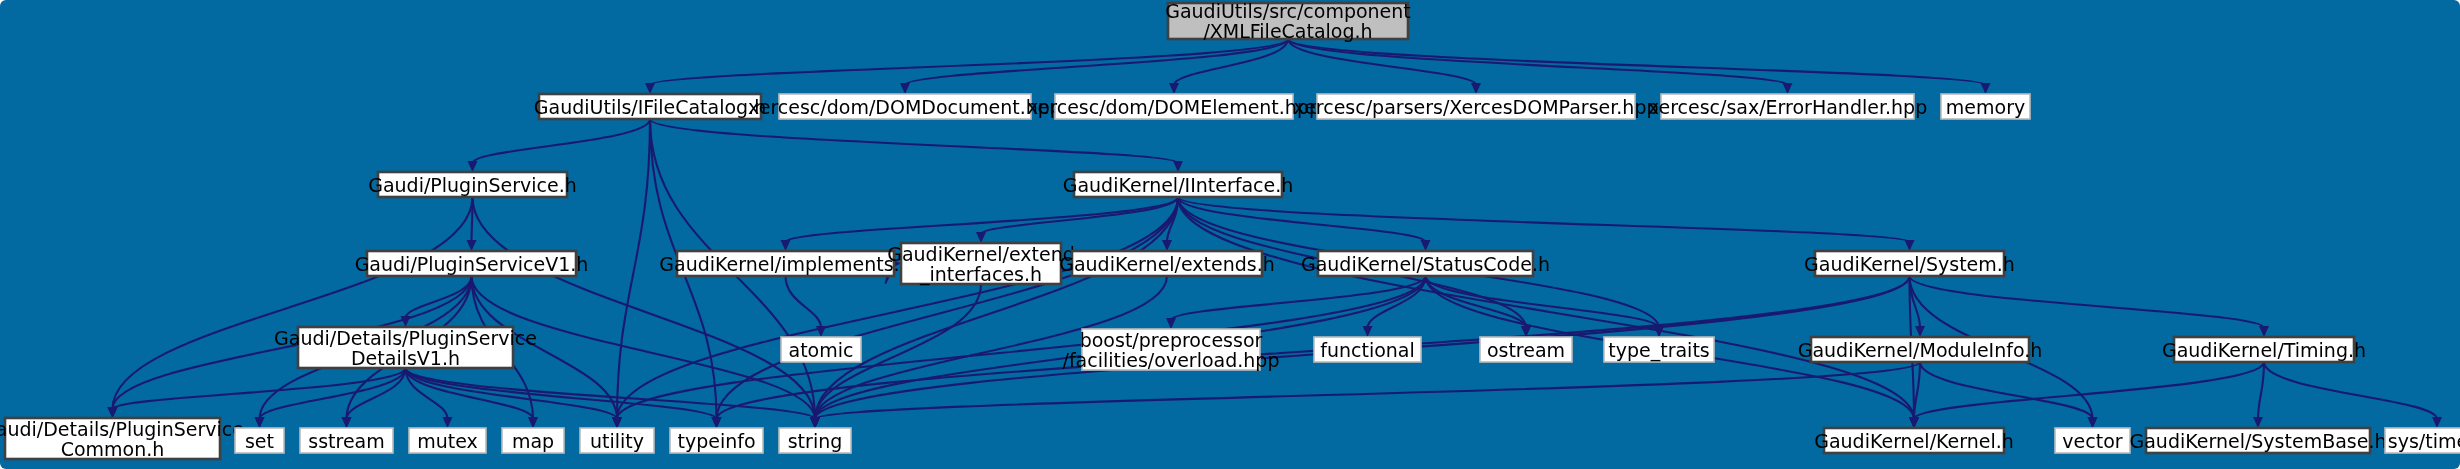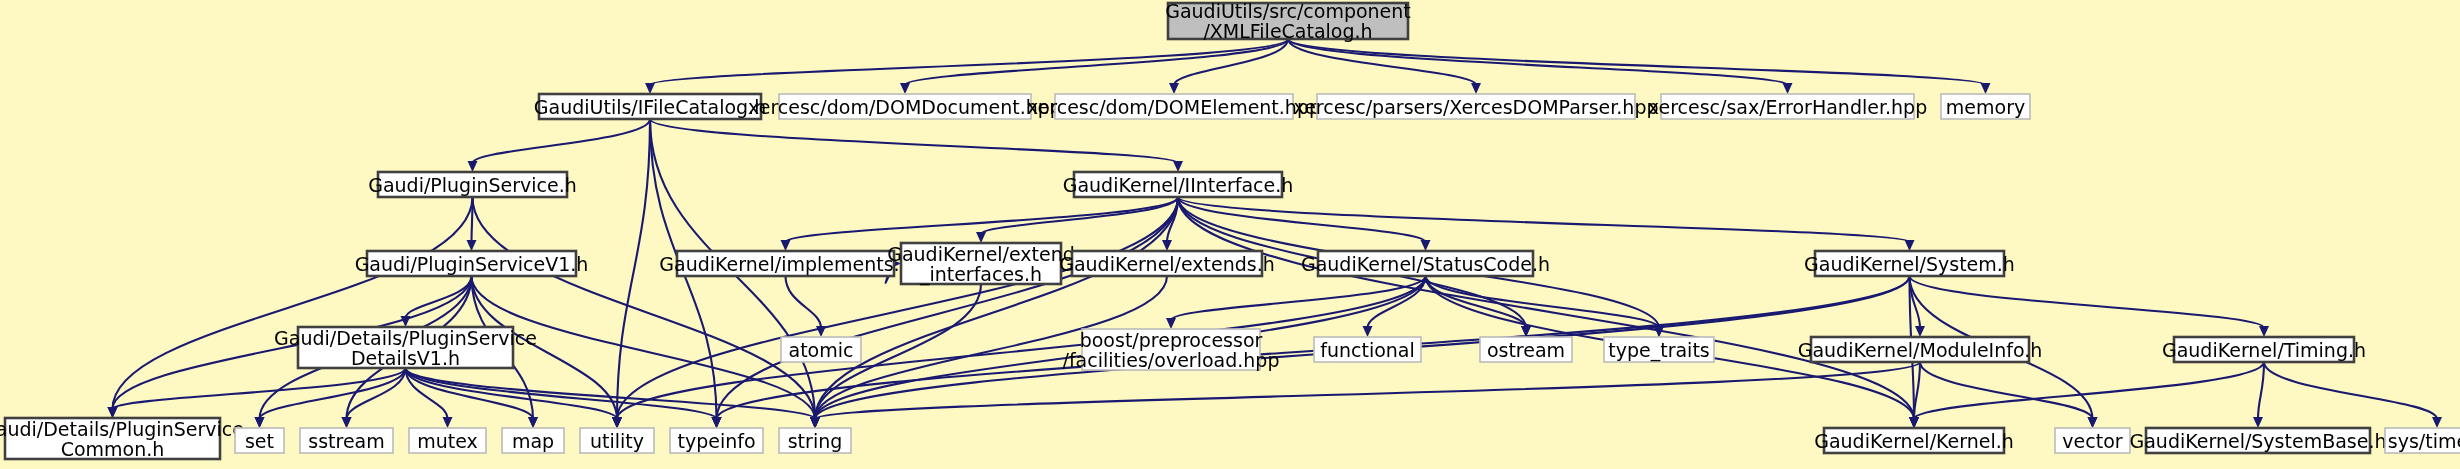--- a/index.html
+++ b/index.html
@@ -8,21 +8,22 @@
     background: #ffffff;
   }
   body {
     font-family: "DejaVu Sans", sans-serif;
   }
   #graph-wrap {
     position: relative;
     width: 2460px;
     height: 469px;
     overflow: hidden;
-    background: #fef9c3;
+    background: #0369a1;
+    border-radius: 6px;
   }
   svg.graph-svg {
     position: absolute;
     left: 0;
     top: 0;
     width: 2460px;
     height: 469px;
   }
   .edge-path {
     fill: none;

